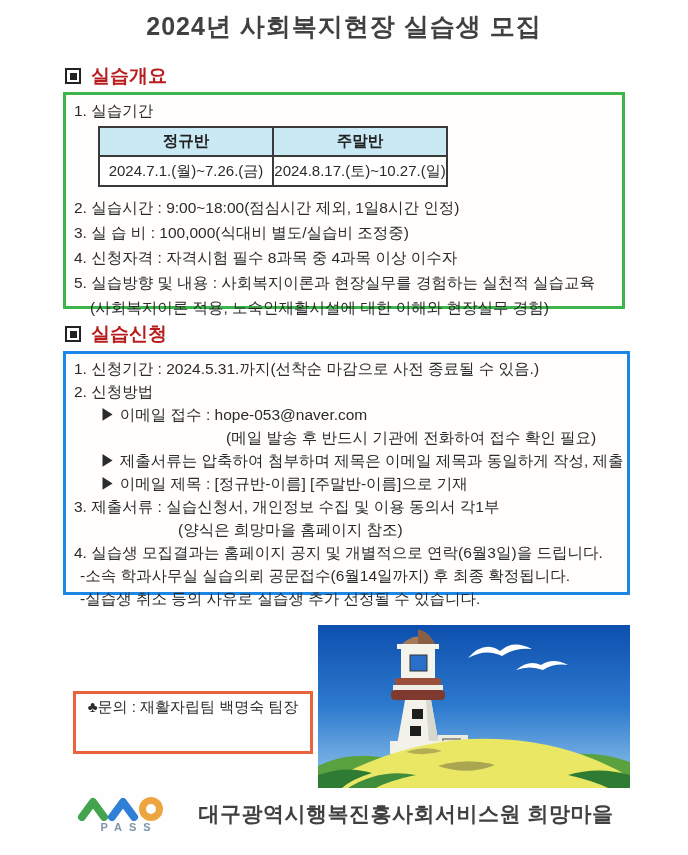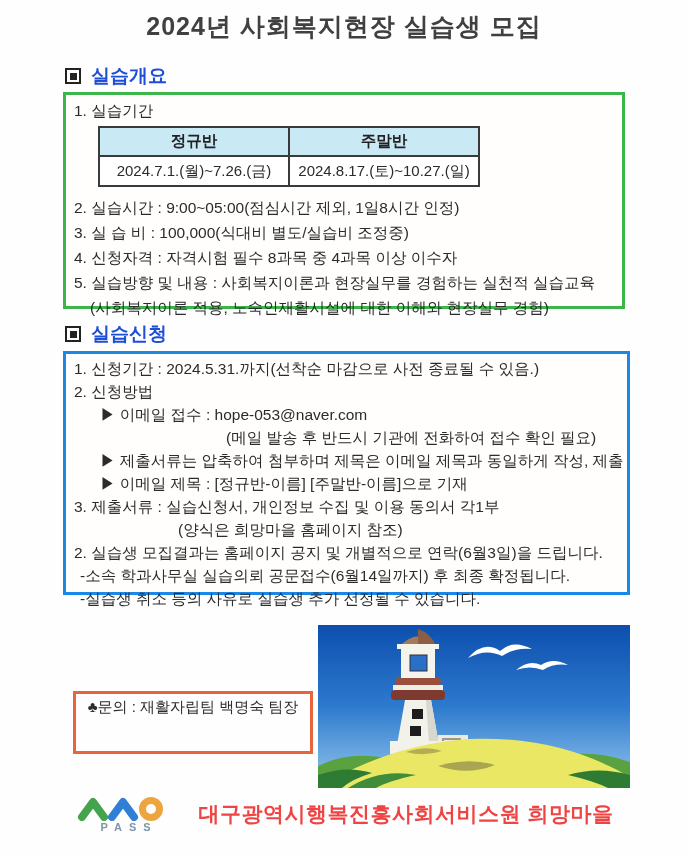--- a/index.html
+++ b/index.html
@@ -4,21 +4,21 @@
 <style>
   * { margin:0; padding:0; box-sizing:border-box; }
   html,body { background:#ffffff; }
   body { font-family:"Liberation Sans", sans-serif; color:#2b2b2b; }
   .page { position:relative; width:688px; height:855px; background:#fefefe; overflow:hidden; }
 
   .title { position:absolute; top:10px; left:0; width:100%; text-align:center;
            font-size:25px; font-weight:bold; color:#404040; letter-spacing:1px; }
 
   .section-header { position:absolute; display:flex; align-items:center; gap:10px;
-                    font-size:19px; font-weight:bold; color:#1d4ed8; }
+                    font-size:19px; font-weight:bold; color:#b91c1c; }
   .sh-overview { left:65px; top:63px; }
   .sh-apply    { left:65px; top:321px;justify-content:space-between; }
   .sq { width:16px; height:16px; border:2px solid #222; background:#fff;
         display:inline-flex; align-items:center; justify-content:center; flex:0 0 auto; }
   .sq-inner { width:7px; height:7px; background:#222; }
 
   .box { position:absolute; background:#fffefd; }
   .green-box { left:63px; top:92px; width:562px; height:217px;
                border:3px solid #3cb54a; padding:3px 8px 0 8px; }
   .blue-box  { left:63px; top:351px; width:567px; height:244px;
@@ -26,36 +26,36 @@
 
   .bline { font-size:15.5px; line-height:25px; white-space:nowrap; color:#2b2b2b; }
   .blue-box .bline { line-height:23px; }
   .ind-arrow { padding-left:26px; }
   .ind-note  { padding-left:152px; }
   .ind-note2 { padding-left:104px; }
   .ind-dash  { padding-left:6px; }
   .ind-cont  { padding-left:16px; }
 
   table.sched { border-collapse:collapse; margin:3px 0 8px 24px; }
-  .sched th, .sched td { border:2px solid #3a3a3a; width:190px; text-align:center; }
+  .sched th, .sched td { border:2px solid #3a3a3a; width:174px; text-align:center; }
   .sched th { background:#c9e9f4; height:29px; font-size:15.5px; font-weight:bold; color:#222; }
   .sched td { height:30px; font-size:15px; background:#fff; }
 
   .contact-box { position:absolute; left:73px; top:691px; width:240px; height:63px;
                  border:3px solid #e8643c; text-align:center; padding-top:2px; }
   .contact-box .cline { font-size:15px; line-height:22px; white-space:nowrap; color:#2b2b2b; }
 
   .art { position:absolute; left:318px; top:625px; width:312px; height:163px; }
 
   .footer { position:absolute; top:795px; left:0; width:100%;
             display:flex; justify-content:center; align-items:center; gap:22px; }
   .logo { display:flex; flex-direction:column; align-items:center; }
   .pass-text { font-size:11px; font-weight:bold; letter-spacing:7px; color:#7e95aa;
                margin-top:0px; padding-left:7px; }
-  .org-name { font-size:21px; font-weight:bold; color:#ef4444; letter-spacing:0.5px; }
+  .org-name { font-size:21px; font-weight:bold; color:#404040; letter-spacing:0.5px; }
 </style>
 </head>
 <body>
 
 <div class="page">
 
   <h1 class="title">2024년 사회복지현장 실습생 모집</h1>
 
   <div class="section-header sh-overview">
     <span class="sq">
@@ -73,21 +73,21 @@
           <th>주말반</th>
         </tr>
       </thead>
       <tbody>
         <tr>
           <td>2024.7.1.(월)~7.26.(금)</td>
           <td>2024.8.17.(토)~10.27.(일)</td>
         </tr>
       </tbody>
     </table>
-    <div class="bline">2. 실습시간 : 9:00~05:00(점심시간 제외, 1일8시간 인정)</div>
+    <div class="bline">2. 실습시간 : 9:00~18:00(점심시간 제외, 1일8시간 인정)</div>
     <div class="bline">3. 실 습 비 : 100,000(식대비 별도/실습비 조정중)</div>
     <div class="bline">4. 신청자격 : 자격시험 필수 8과목 중 4과목 이상 이수자</div>
     <div class="bline">5. 실습방향 및 내용 : 사회복지이론과 현장실무를 경험하는 실천적 실습교육</div>
     <div class="bline ind-cont">(사회복지이론 적용, 노숙인재활시설에 대한 이해와 현장실무 경험)</div>
   </div>
 
   <div class="section-header sh-apply">
     <span class="sq">
         <span class="sq-inner"></span>
       </span>
@@ -96,21 +96,21 @@
 
   <div class="box blue-box">
     <div class="bline">1. 신청기간 : 2024.5.31.까지(선착순 마감으로 사전 종료될 수 있음.)</div>
     <div class="bline">2. 신청방법</div>
     <div class="bline ind-arrow">▶ 이메일 접수 : hope-053@naver.com</div>
     <div class="bline ind-note">(메일 발송 후 반드시 기관에 전화하여 접수 확인 필요)</div>
     <div class="bline ind-arrow">▶ 제출서류는 압축하여 첨부하며 제목은 이메일 제목과 동일하게 작성, 제출</div>
     <div class="bline ind-arrow">▶ 이메일 제목 : [정규반-이름] [주말반-이름]으로 기재</div>
     <div class="bline">3. 제출서류 : 실습신청서, 개인정보 수집 및 이용 동의서 각1부</div>
     <div class="bline ind-note2">(양식은 희망마을 홈페이지 참조)</div>
-    <div class="bline">2. 실습생 모집결과는 홈페이지 공지 및 개별적으로 연락(6월3일)을 드립니다.</div>
+    <div class="bline">4. 실습생 모집결과는 홈페이지 공지 및 개별적으로 연락(6월3일)을 드립니다.</div>
     <div class="bline ind-dash">-소속 학과사무실 실습의뢰 공문접수(6월14일까지) 후 최종 확정됩니다.</div>
     <div class="bline ind-dash">-실습생 취소 등의 사유로 실습생 추가 선정될 수 있습니다.</div>
   </div>
 
   <svg class="art" viewBox="0 0 312 163" xmlns="http://www.w3.org/2000/svg">
     <defs>
       <linearGradient id="sky" x1="0" y1="0" x2="0" y2="1">
         <stop offset="0" stop-color="#0d4fae"></stop>
         <stop offset="0.5" stop-color="#2d7ace"></stop>
         <stop offset="1" stop-color="#96c8ec"></stop>

